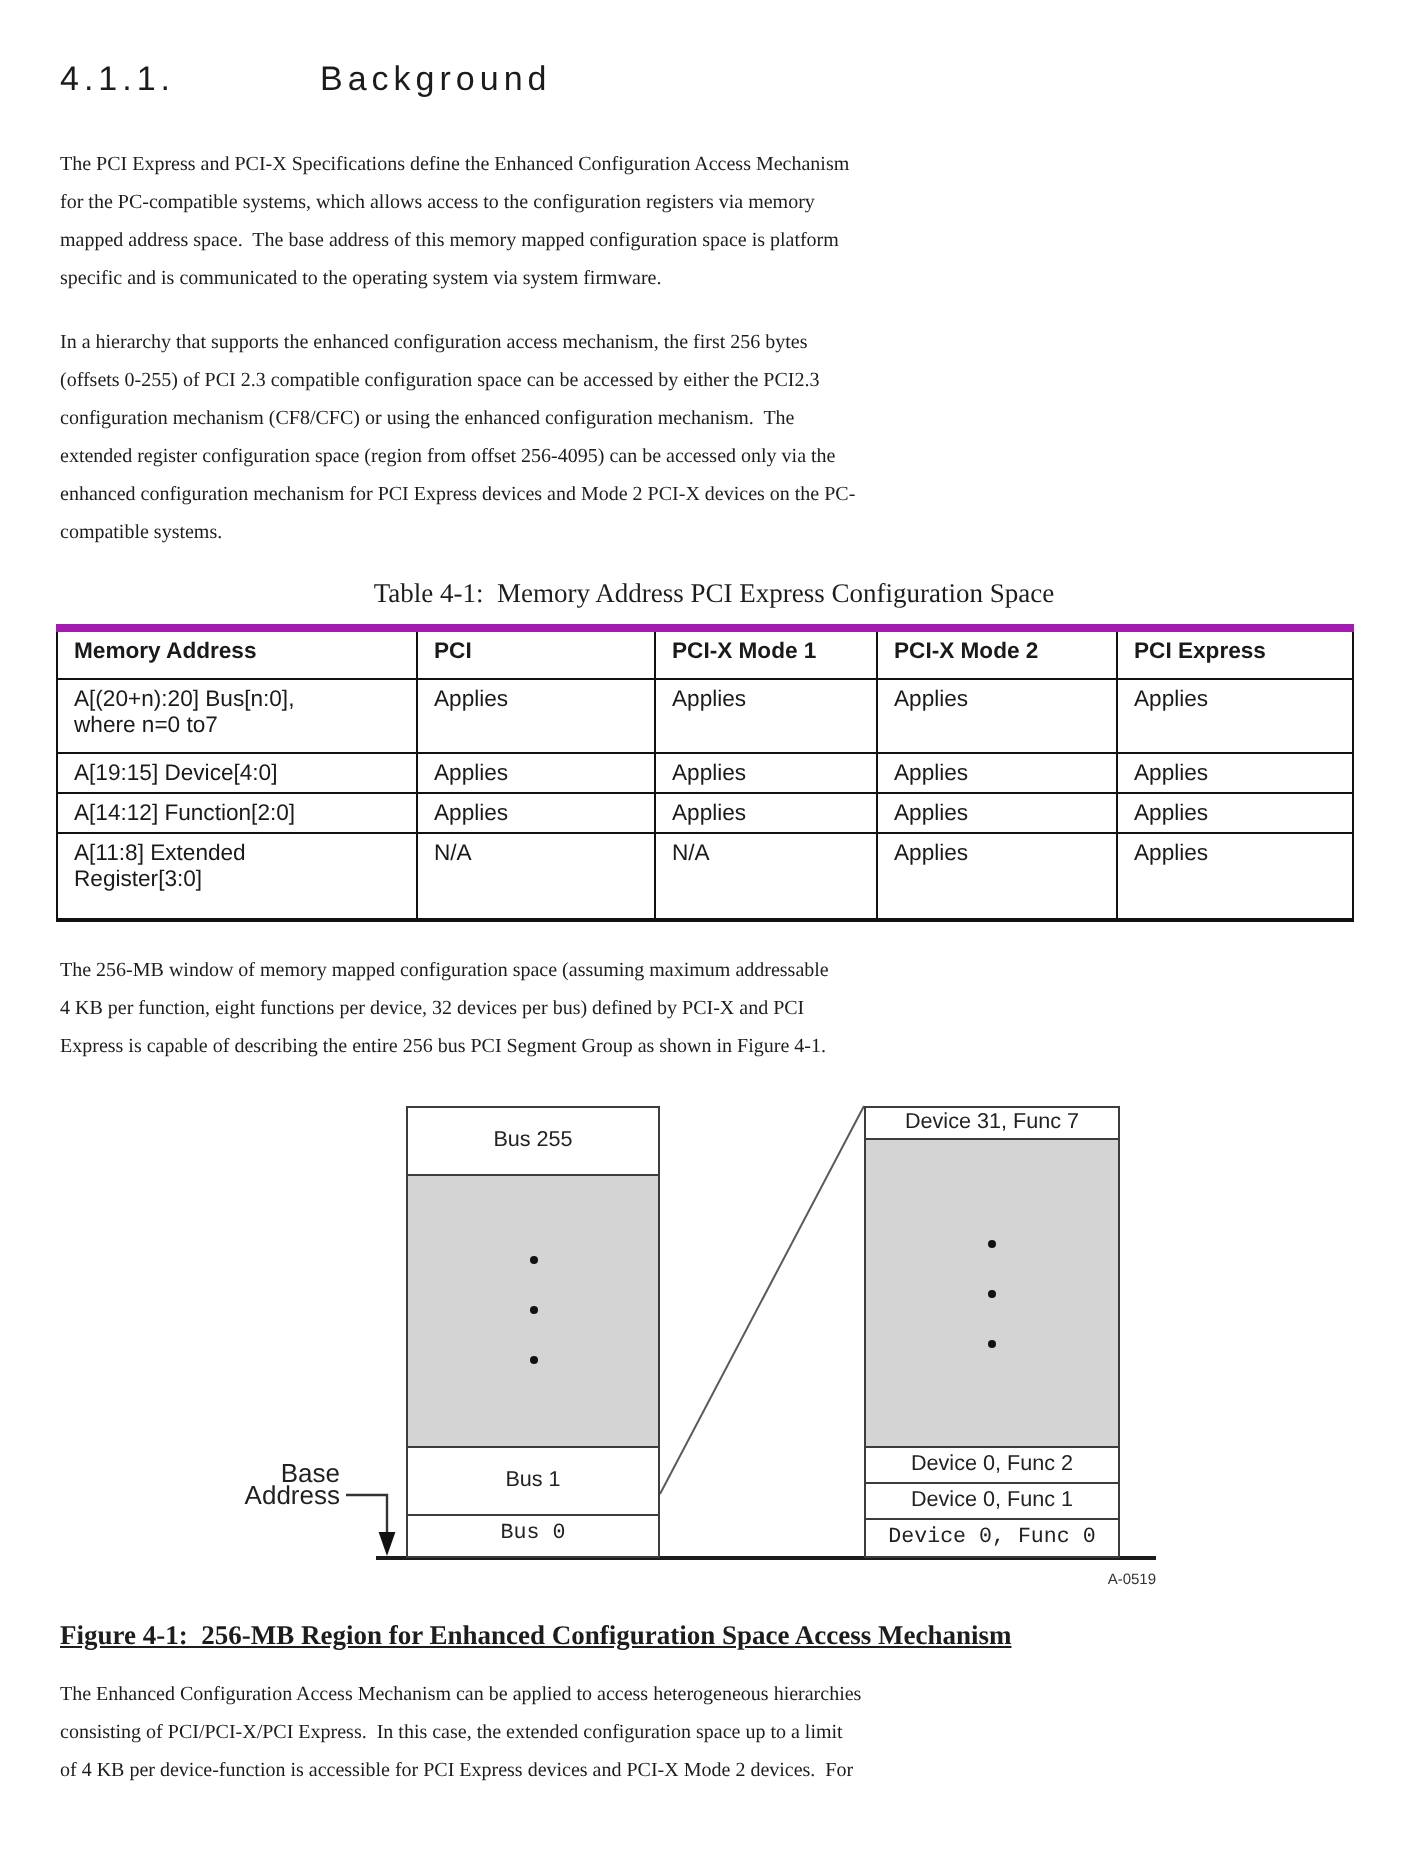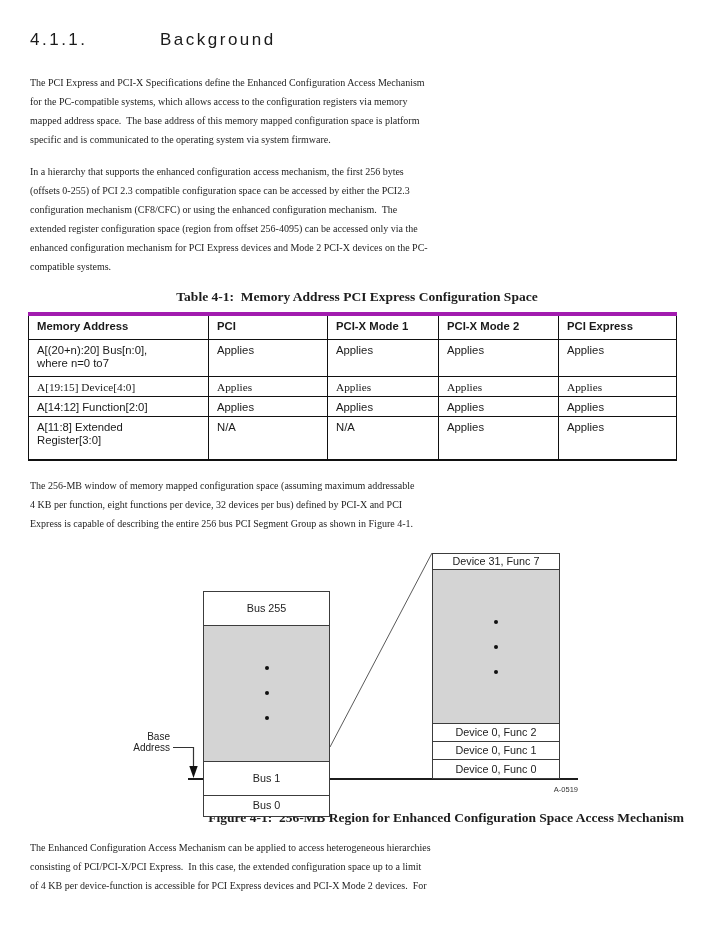--- a/index.html
+++ b/index.html
@@ -21,76 +21,76 @@
   .heading .num { width:85px; flex:0 0 85px; }
 
   
   p.body {
     font-size:10px; line-height:19px;
     margin:0 0 13px 0; white-space:pre-wrap;
   }
 
   
   .tbl-caption {
-    font-weight:bold; font-size:13.5px; text-align:center;
+    font-weight:normal; font-size:13.5px; text-align:center;
     margin:2px 0 7px 0; white-space:pre-wrap;
   }
   table.spec {
     border-collapse:collapse; table-layout:fixed;
     margin-left:-2px;
     font-family:"Liberation Sans", sans-serif; font-size:11.3px; color:#1a1a1a;
     border-top:4px solid #a21caf; border-bottom:2px solid #111;
   }
   table.spec th, table.spec td {
     border:1px solid #111;
     vertical-align:top; text-align:left;
     padding:4px 6px 2px 8px;
     white-space:pre-wrap; line-height:13px;
     overflow:hidden;
   }
   table.spec th { font-weight:bold; height:17px; }
   tr.r0 td { height:30px; }
-  tr.r1 td { height:13px;font-family:Liberation Serif, serif; }
+  tr.r1 td { height:13px; }
   tr.r2 td { height:13px; }
   tr.r3 td { height:36px; }
   tr.r4 td { height:14px; }
 
   
   .figure { position:relative; height:255px; margin-top:3px; }
   .fig-svg { position:absolute; left:0; top:0; pointer-events:none; }
   .stack {
     position:absolute; box-sizing:border-box;
     border:1px solid #3c3c3c; background:#fff;
     display:flex; flex-direction:column;
     font-family:"Liberation Sans", sans-serif; font-size:10.8px; color:#222;
   }
   .stack .cell {
     box-sizing:border-box; border-bottom:1px solid #3c3c3c;
     display:flex; align-items:center; justify-content:center;
     line-height:1; flex:0 0 auto;
   }
-  .stack .cell:last-child { border-bottom:none; }
-  .stack-left  { left:173px; top:7px; width:127px; height:226px;margin-top:38px; }
+  .stack .cell:last-child { border-bottom:none;font-family:Liberation Mono, monospace; }
+  .stack-left  { left:173px; top:7px; width:127px; height:226px; }
   .stack-right { left:402px; top:7px; width:128px; height:226px; }
   .cell.gray { background:#d4d4d4; flex:1 1 auto; flex-direction:column; justify-content:center; gap:21px; }
   .cell.grow { flex:1 1 auto; }
   .dot { width:4px; height:4px; border-radius:50%; background:#111; }
   .base-label {
     position:absolute; left:60px; width:80px; top:185px;
     text-align:right; font-family:"Liberation Sans", sans-serif;
-    font-size:10px; line-height:11px; color:#222; white-space:pre-line;
+    font-size:13px; line-height:11px; color:#222; white-space:pre-line;
   }
   .artifact {
     position:absolute; left:480px; width:68px; top:239px;
     text-align:right; font-family:"Liberation Sans", sans-serif;
     font-size:7.5px; color:#333;
   }
   .fig-caption {
-    font-weight:bold; font-size:13.5px; text-align:right;
-    margin:9px 0 12px 0; white-space:pre-wrap;
+    font-weight:bold; font-size:13.5px; text-align:left;
+    margin:9px 0 12px 0; white-space:pre-wrap;text-decoration:underline;
   }
 </style>
 </head>
 <body>
 
 <div class="page">
 
   <div class="heading">
     <span class="num">4.1.1.</span>
     <span>Background</span>

